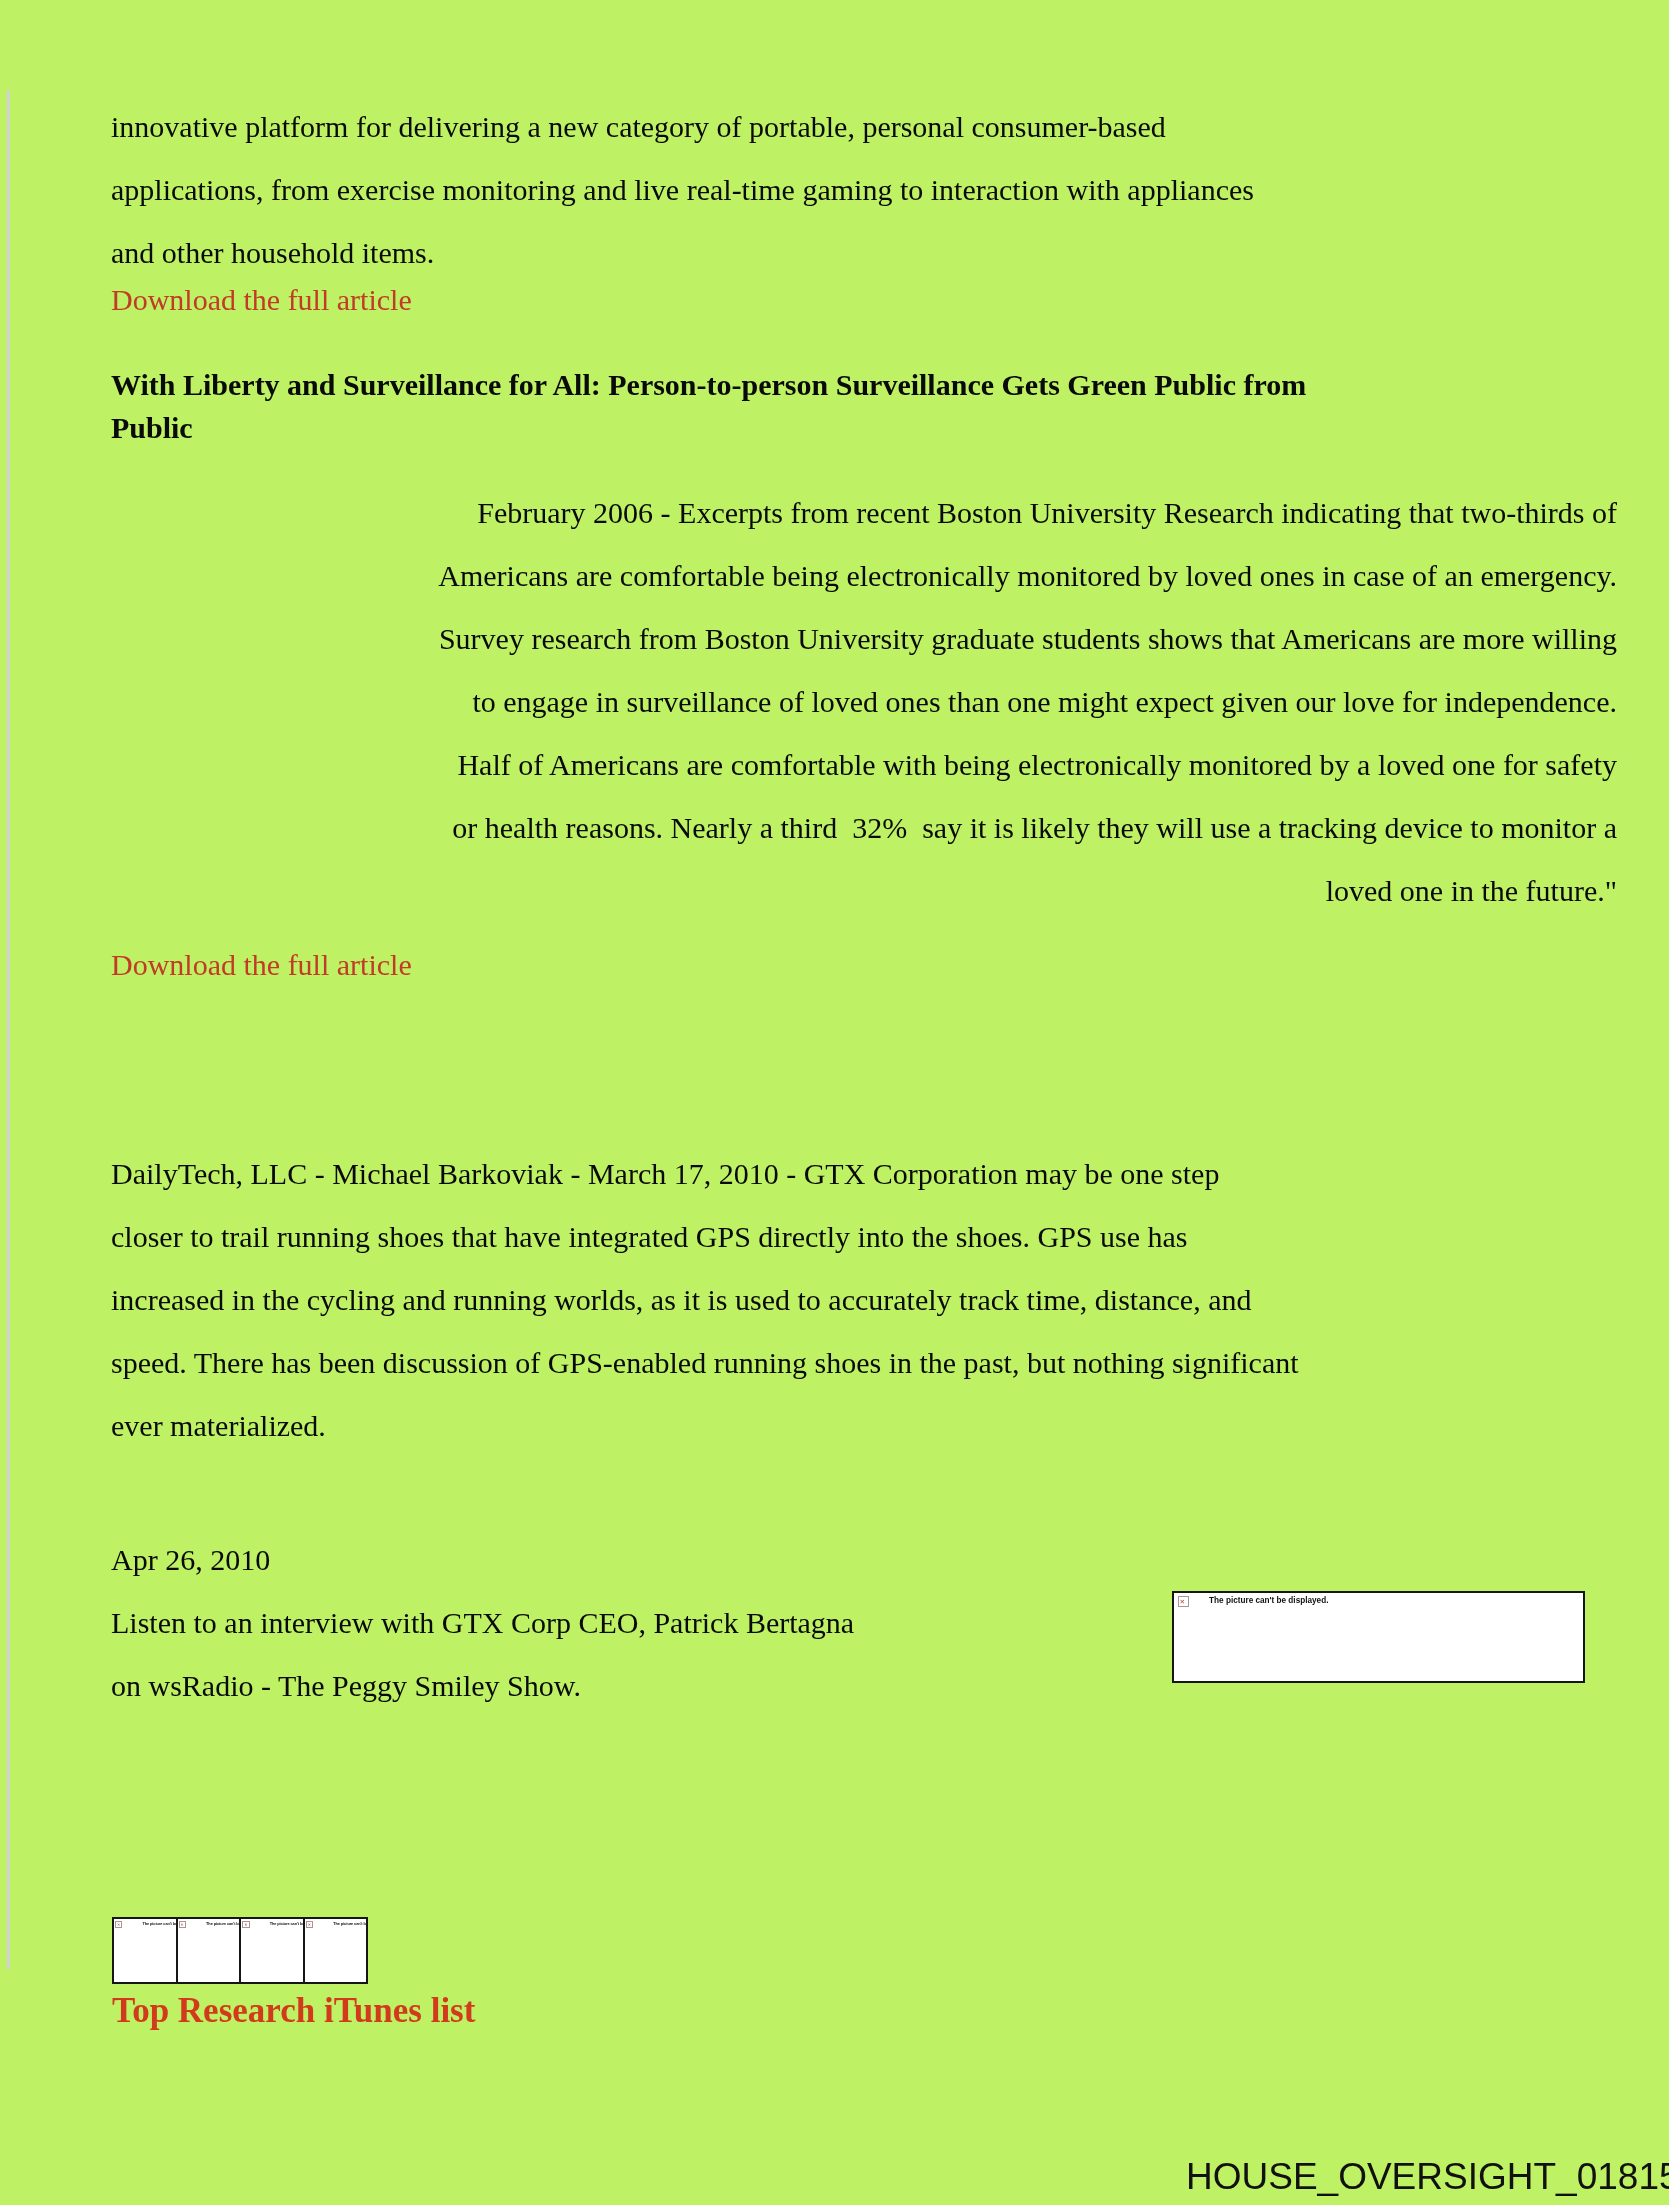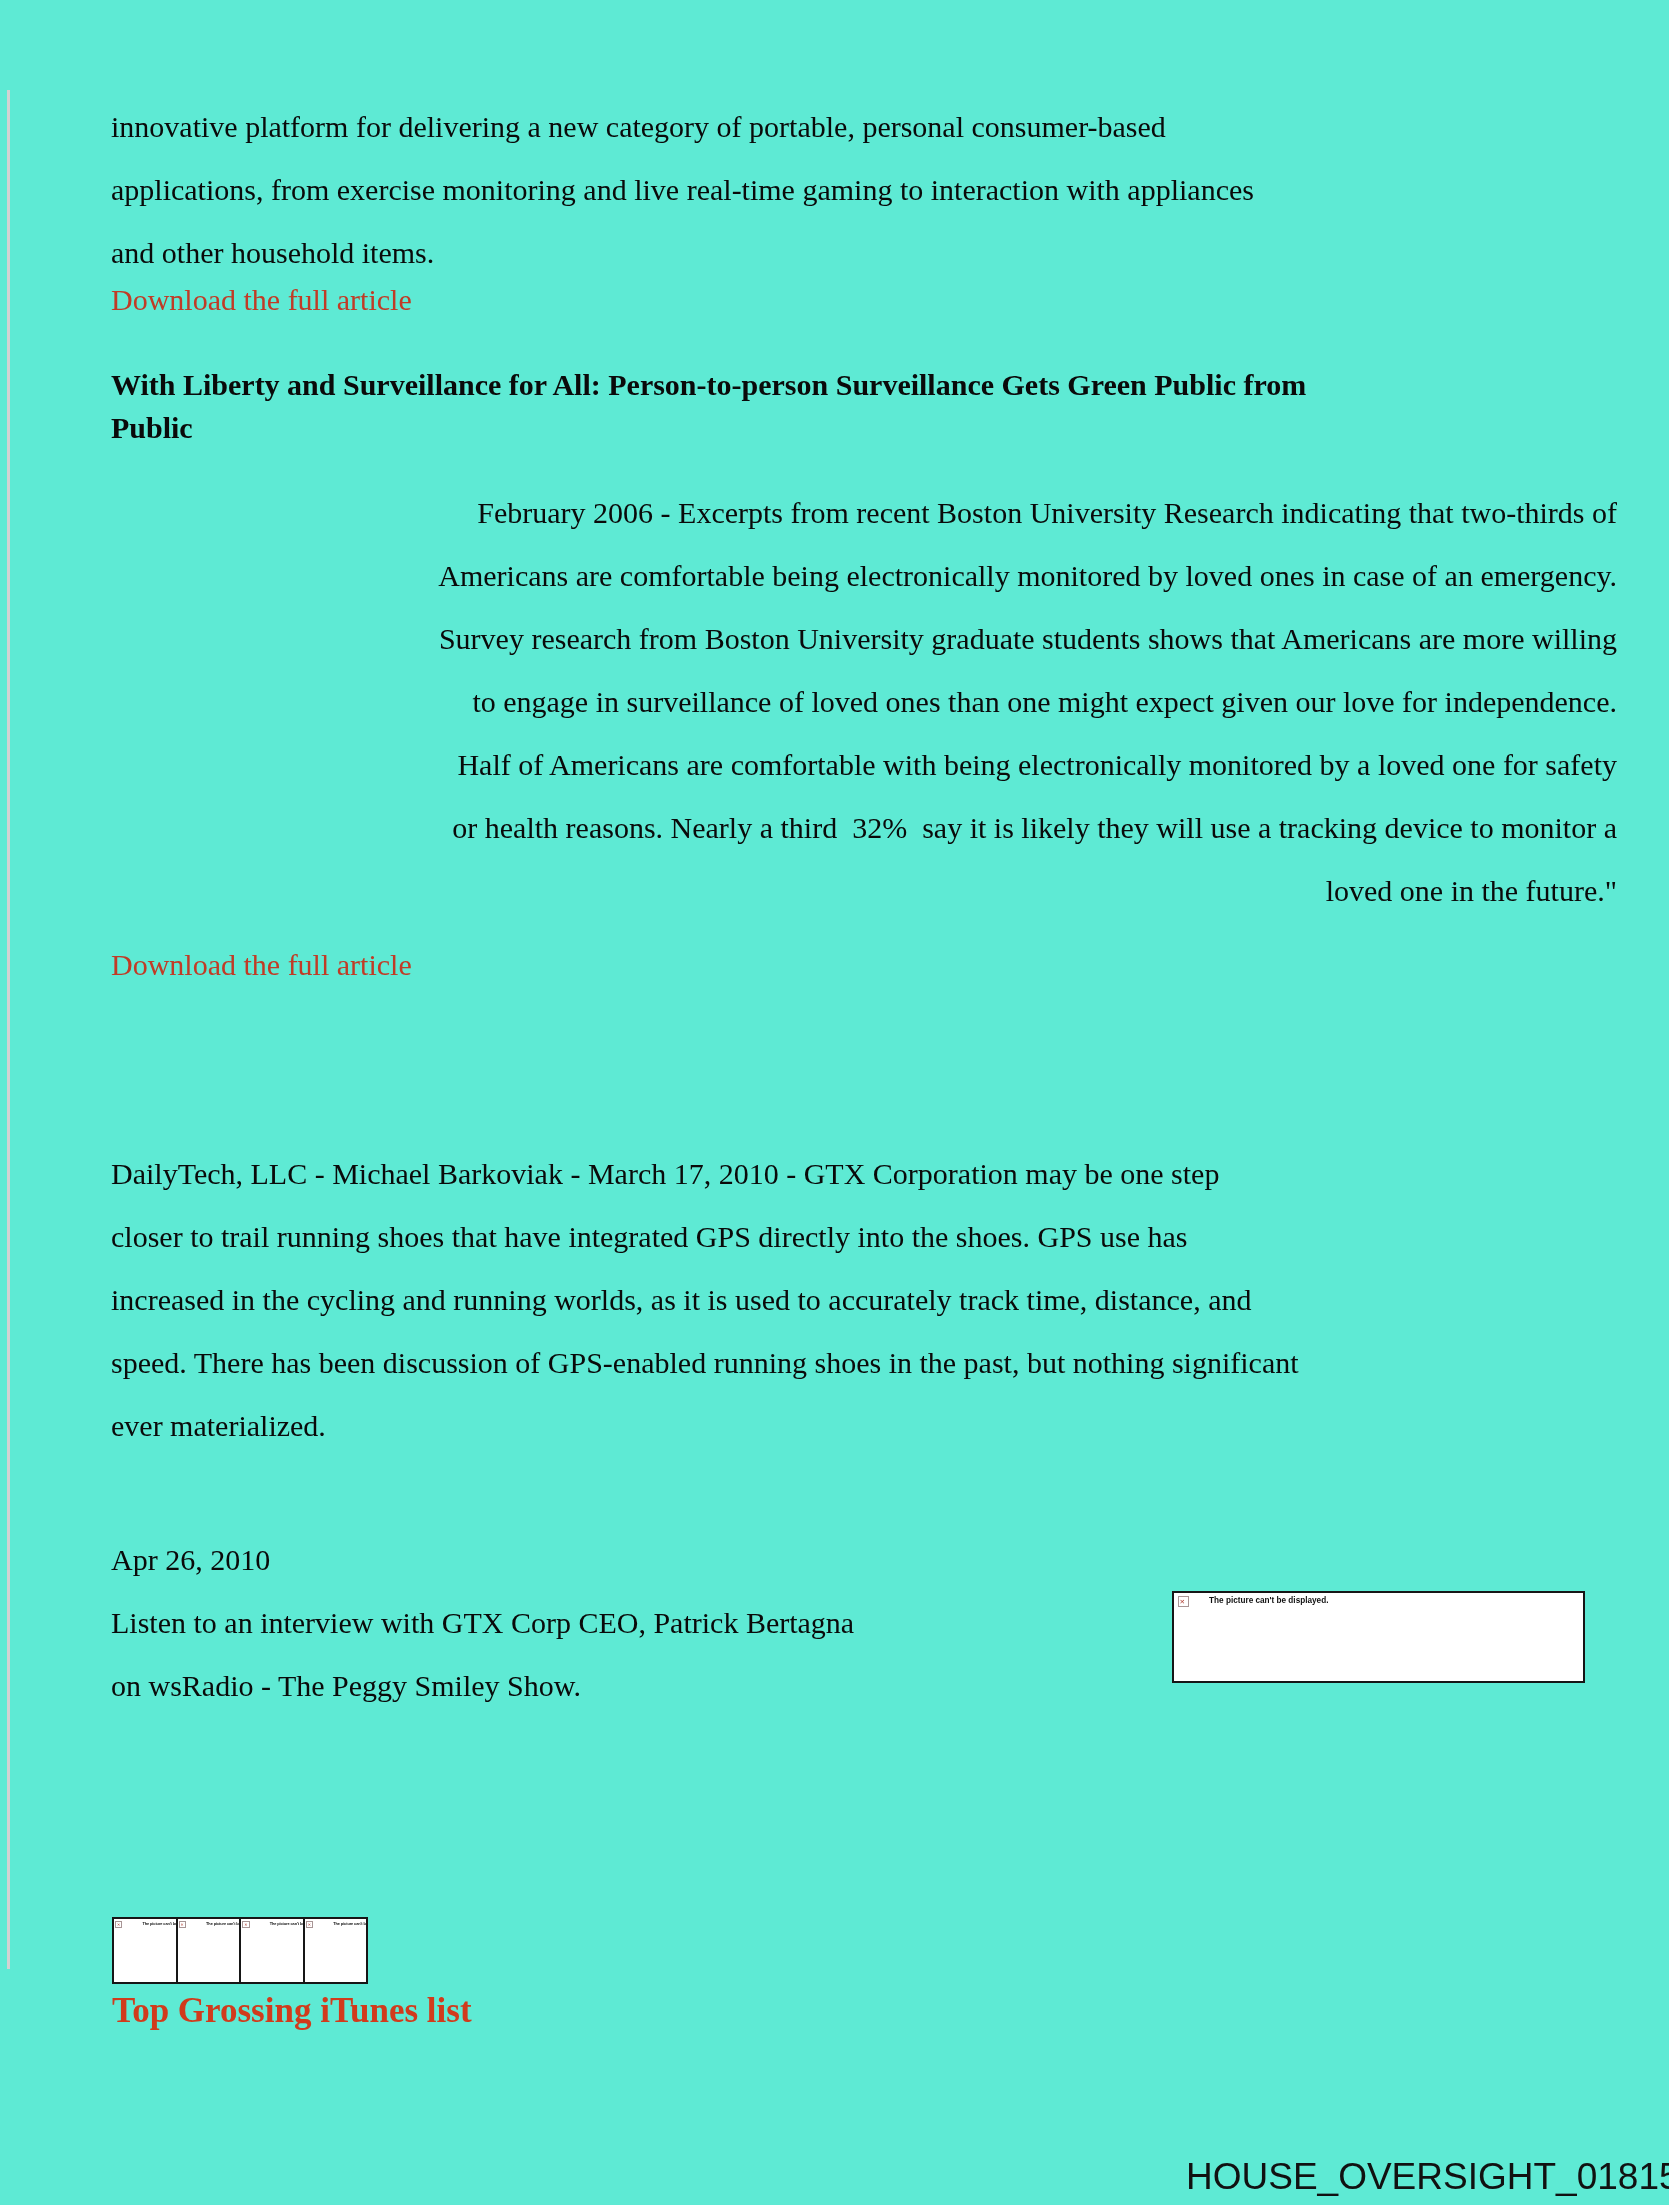--- a/index.html
+++ b/index.html
@@ -1,20 +1,20 @@
 <!DOCTYPE html>
 <html style="--text: #0a0a0a; --link: #c13b26; --itunes: #d13b1c; --rail: #d2d2d2;font-size:10.5px"><head>
 <meta charset="utf-8">
 <style>
   html, body { margin: 0; padding: 0; background: #ffffff; }
   .page {
     position: relative;
     width: 1669px;
     height: 2205px;
-    background: #5eead4;
+    background: #bef264;
     font-family: "Liberation Serif", serif;
     color: var(--text, #0a0a0a);
     overflow: hidden;
   }
   .rail {
     position: absolute;
     left: 6.5px;
     top: 90px;
     width: 3.9px;
     height: 1879px;
@@ -192,18 +192,18 @@
       </div>
     </div>
     <div class="small-box">
       <div class="ph-line">
         <span class="ph-icon"></span>
         <span class="ph-text">The picture can't be displayed.</span>
       </div>
     </div>
   </div>
 
-  <div class="itunes-link">Top Grossing iTunes list</div>
+  <div class="itunes-link">Top Research iTunes list</div>
 
   <div class="bates">HOUSE_OVERSIGHT_018155</div>
 
 </div>
 
 
 </body></html>

